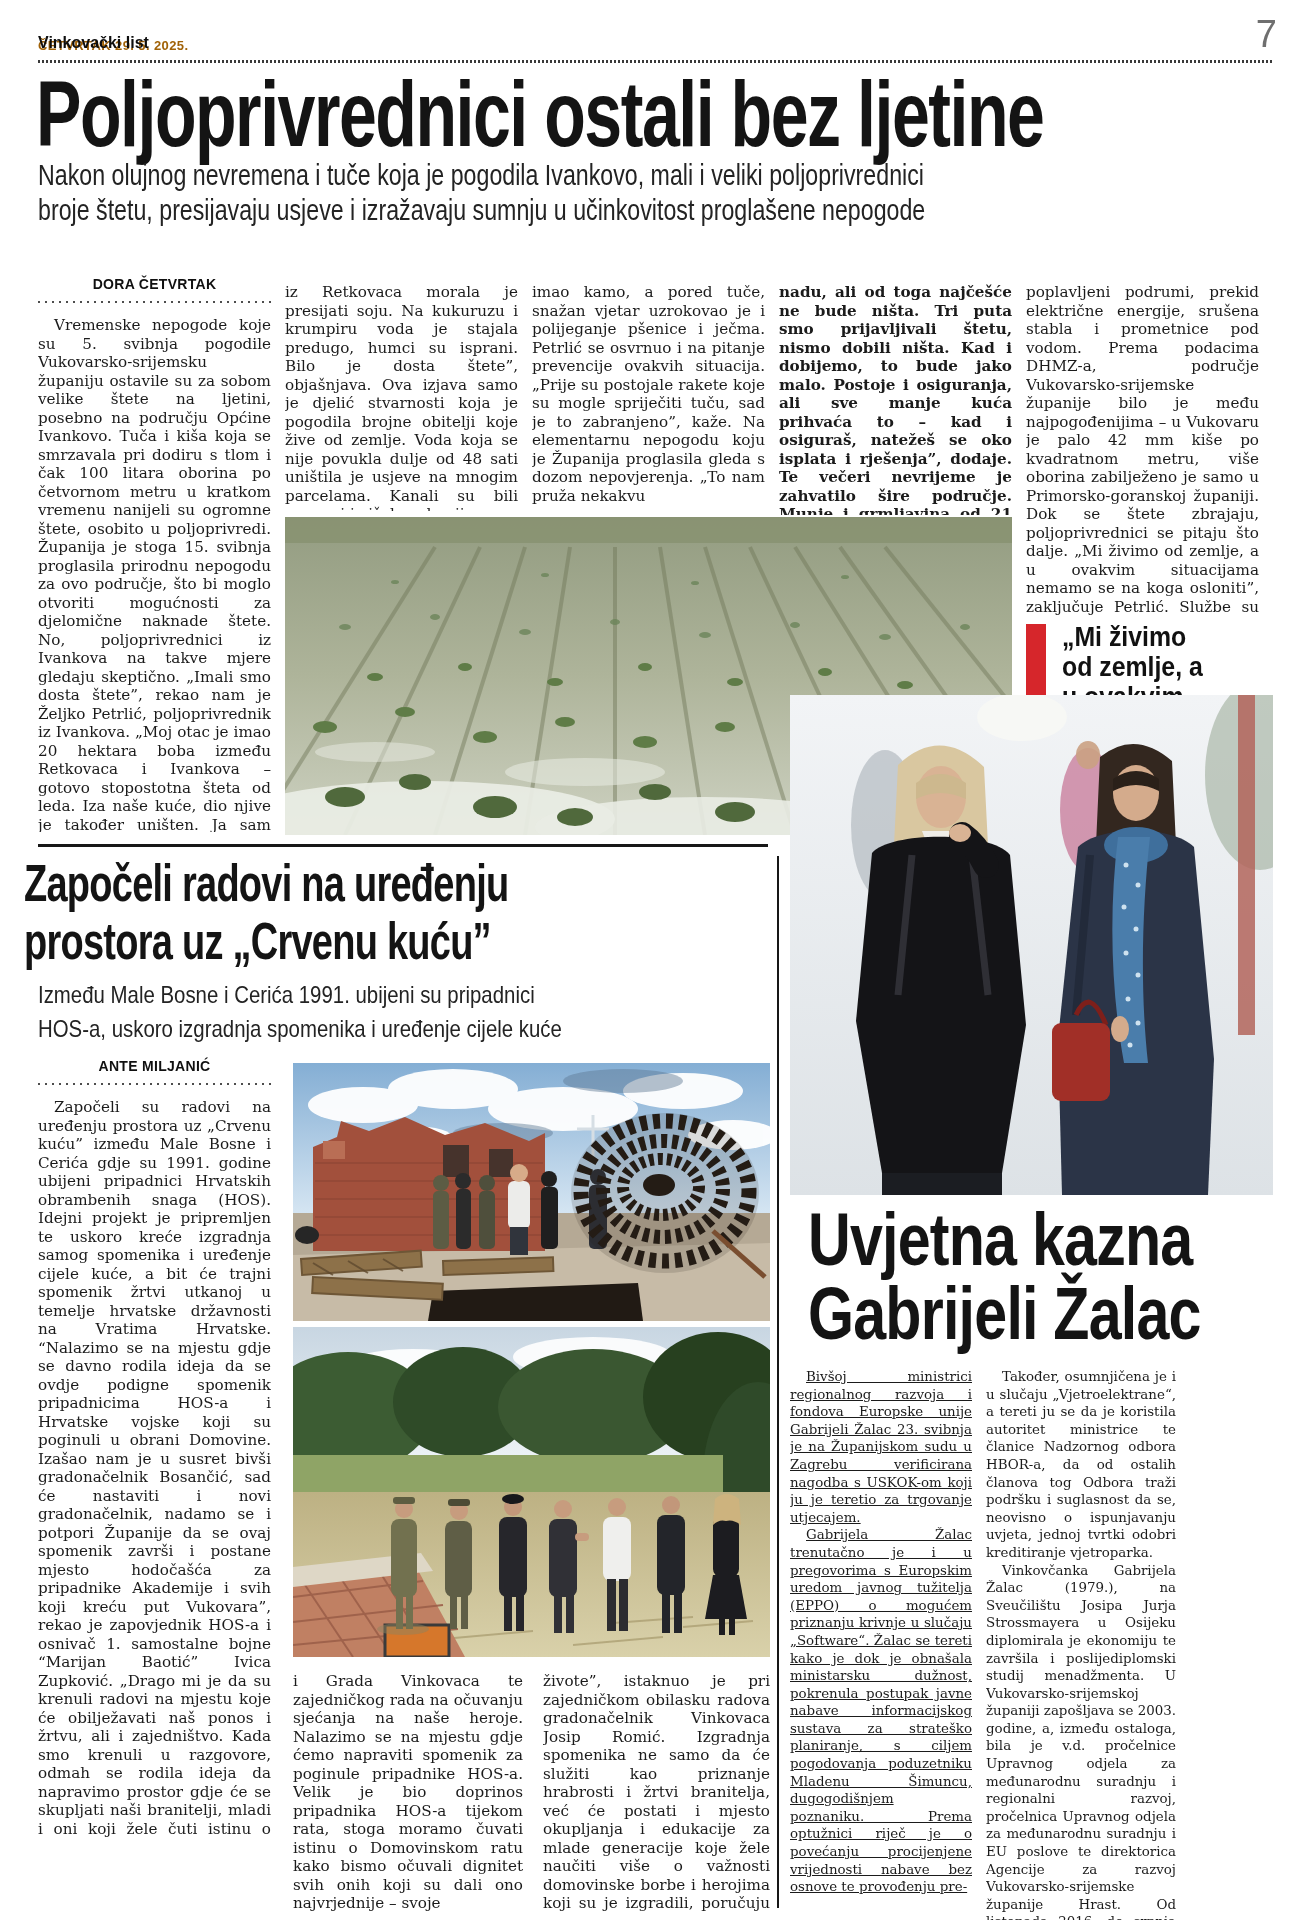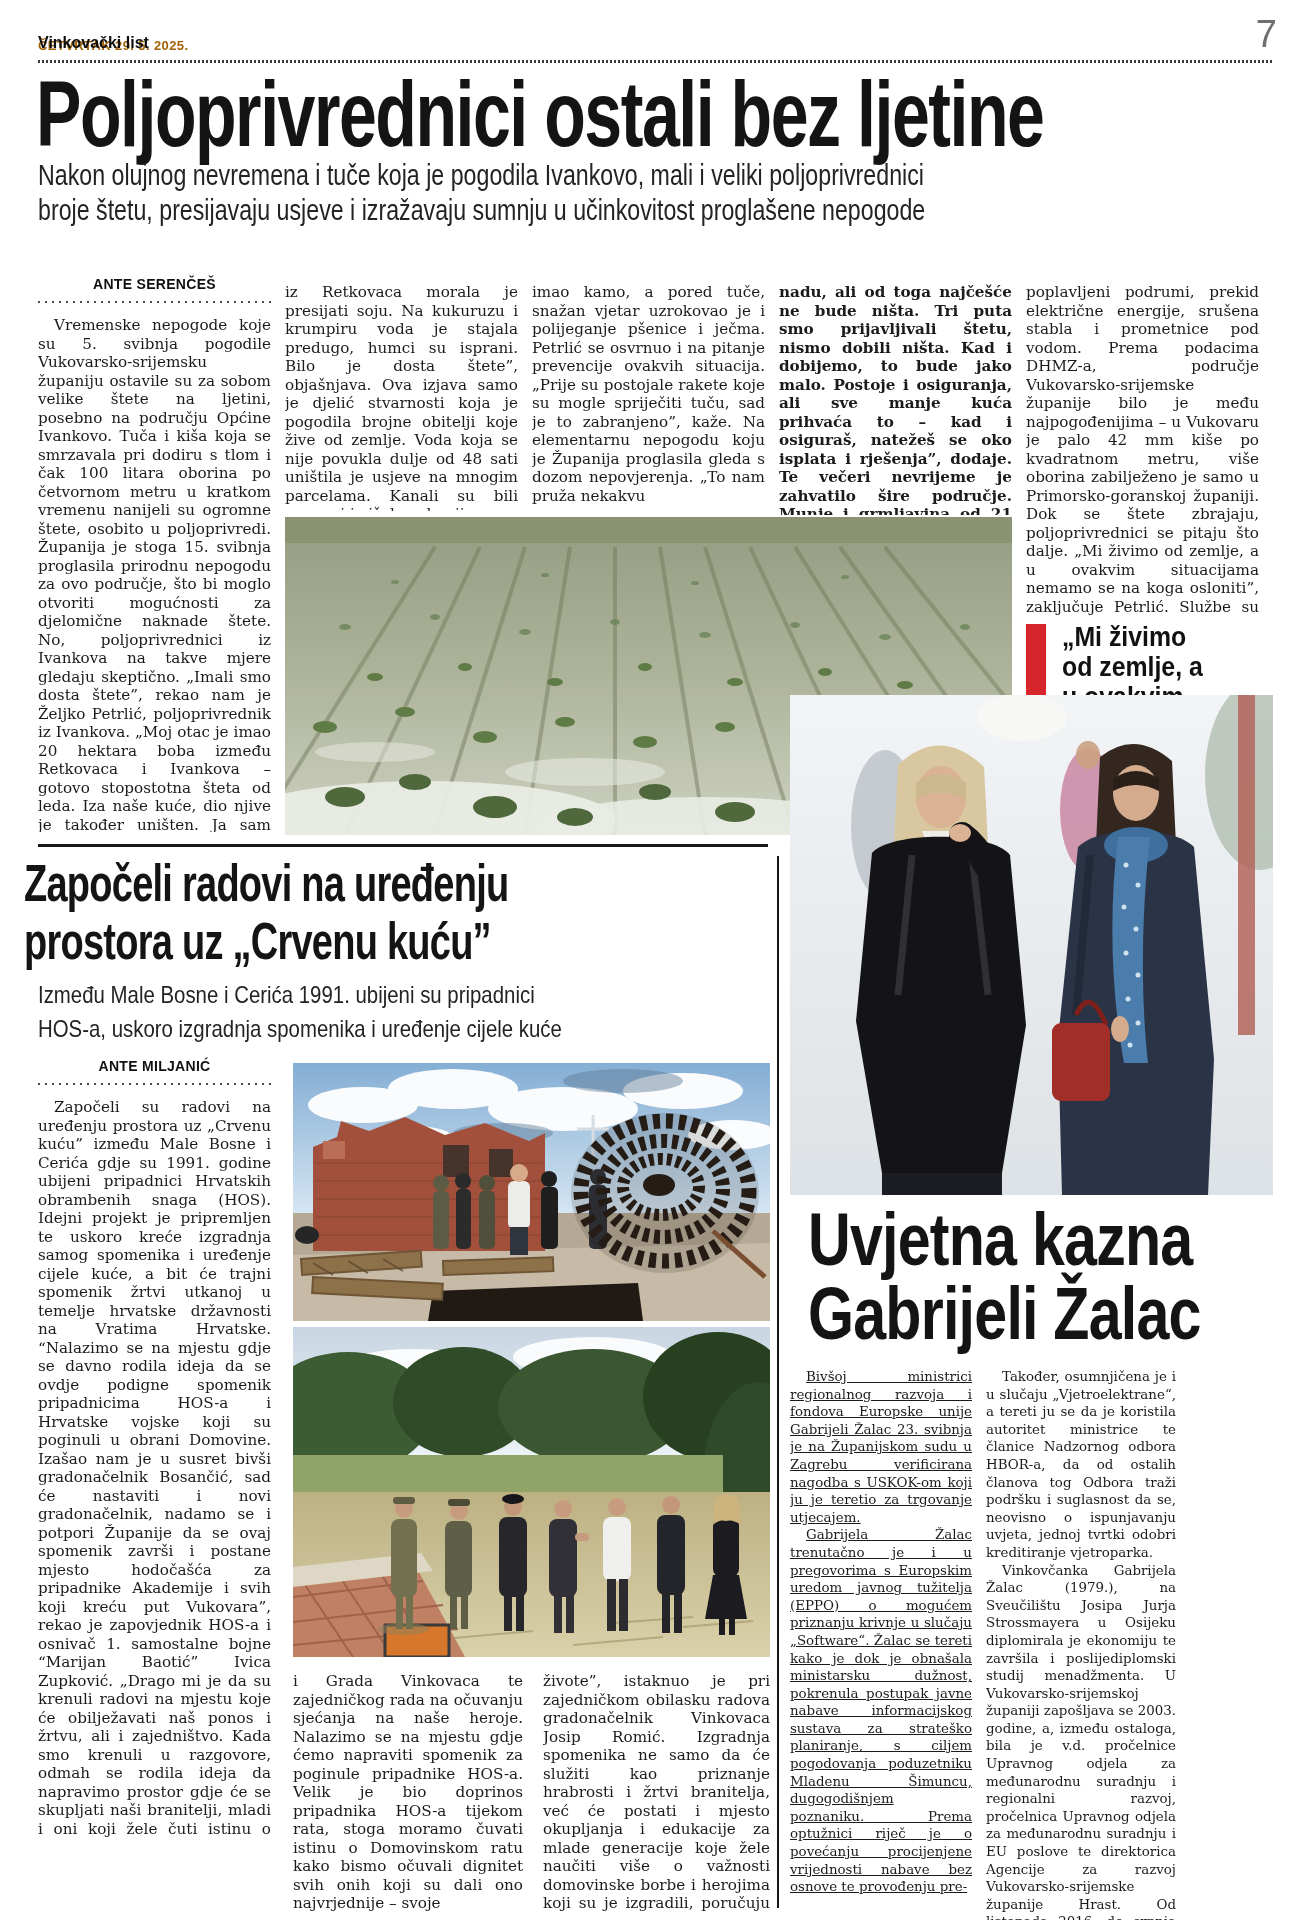--- a/index.html
+++ b/index.html
@@ -64,21 +64,21 @@
 
   <div>
     <div class="abs hl a1-headline">
       <div class="line">Poljoprivrednici ostali bez ljetine</div>
     </div>
     <div class="abs hl a1-subhead">
         <div class="line">Nakon olujnog nevremena i tuče koja je pogodila Ivankovo, mali i veliki poljoprivrednici</div>
         <div class="line">broje štetu, presijavaju usjeve i izražavaju sumnju u učinkovitost proglašene nepogode</div>
       </div>
 
-    <div class="abs byline" style="left:38px; top:276px; width:233px;">ANTE SERENČEŠ</div>
+    <div class="abs byline" style="left:38px; top:276px; width:233px;">DORA ČETVRTAK</div>
     <div class="abs byline-rule" style="left:38px; top:301px; width:233px;"></div>
 
     <div class="abs bodycol" style="left:38px;  top:316px; width:233px; height:516px;">
         <p class="ind">Vremenske nepogode koje su 5. svibnja pogodile Vukovarsko-srijemsku županiju ostavile su za sobom velike štete na ljetini, posebno na području Općine Ivankovo. Tuča i kiša koja se smrzavala pri dodiru s tlom i čak 100 litara oborina po četvornom metru u kratkom vremenu nanijeli su ogromne štete, osobito u poljoprivredi. Županija je stoga 15. svibnja proglasila prirodnu nepogodu za ovo područje, što bi moglo otvoriti mogućnosti za djelomične naknade štete. No, poljoprivrednici iz Ivankova na takve mjere gledaju skeptično. „Imali smo dosta štete”, rekao nam je Željko Petrlić, poljoprivrednik iz Ivankova. „Moj otac je imao 20 hektara boba između Retkovaca i Ivankova – gotovo stopostotna šteta od leda. Iza naše kuće, dio njive je također uništen. Ja sam imao 12 hektara suncokreta, morao sam presijavati. Žgele su imale 20 hektara štete i također presijavali. Jedna obitelj</p>
       </div>
     <div class="abs bodycol" style="left:285px; top:283px; width:233px; height:228px;">
         <p>iz Retkovaca morala je presijati soju. Na kukuruzu i krumpiru voda je stajala predugo, humci su isprani. Bilo je dosta štete”, objašnjava. Ova izjava samo je djelić stvarnosti koja je pogodila brojne obitelji koje žive od zemlje. Voda koja se nije povukla dulje od 48 sati uništila je usjeve na mnogim parcelama. Kanali su bili prepuni i višak vode nije</p>
       </div>
     <div class="abs bodycol" style="left:532px; top:283px; width:233px; height:228px;">
         <p>imao kamo, a pored tuče, snažan vjetar uzrokovao je i polijeganje pšenice i ječma. Petrlić se osvrnuo i na pitanje prevencije ovakvih situacija. „Prije su postojale rakete koje su mogle spriječiti tuču, sad je to zabranjeno”, kaže. Na elementarnu nepogodu koju je Županija proglasila gleda s dozom nepovjerenja. „To nam pruža nekakvu</p>

